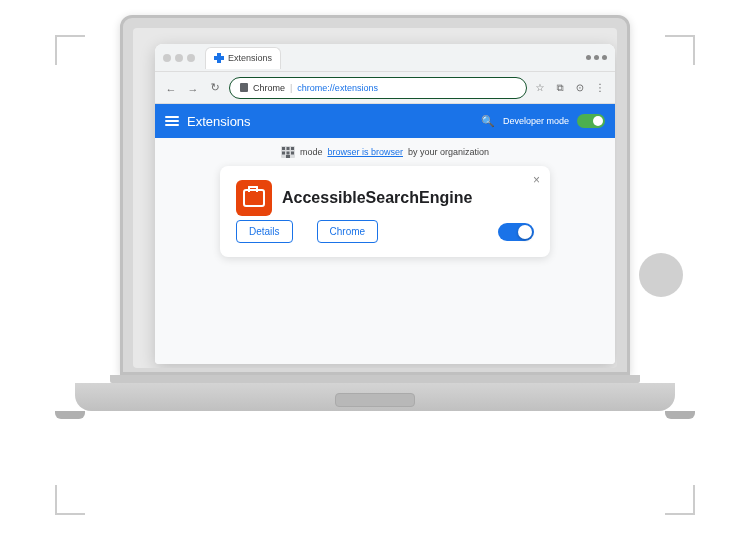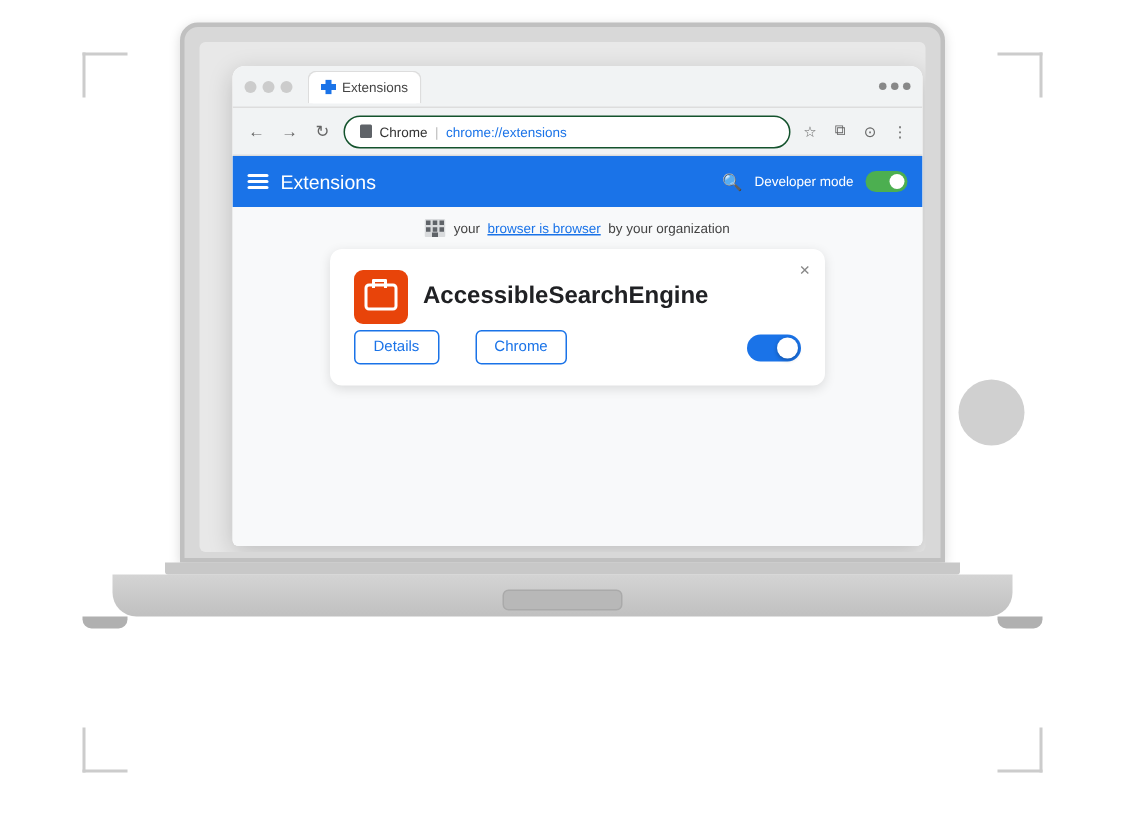--- a/index.html
+++ b/index.html
@@ -583,21 +583,21 @@
             <svg width="14" height="12" viewBox="0 0 14 12">
               <rect x="0" y="0" width="14" height="12" rx="1" fill="#5f6368" opacity="0.2"></rect>
               <rect x="1" y="1" width="3" height="3" fill="#5f6368"></rect>
               <rect x="5.5" y="1" width="3" height="3" fill="#5f6368"></rect>
               <rect x="10" y="1" width="3" height="3" fill="#5f6368"></rect>
               <rect x="1" y="5.5" width="3" height="3" fill="#5f6368"></rect>
               <rect x="5.5" y="5.5" width="3" height="3" fill="#5f6368"></rect>
               <rect x="10" y="5.5" width="3" height="3" fill="#5f6368"></rect>
               <rect x="5" y="9" width="4" height="3" fill="#5f6368"></rect>
             </svg>
-            <span>your </span>
+            <span>mode </span>
             <span class="managed-link">browser is browser</span>
             <span> by your organization</span>
           </div>
 
           <div class="extension-card">
             <span class="card-close">×</span>
 
             <div class="card-header">
               <div class="ext-logo">
                 <div class="ext-logo-inner"></div>

